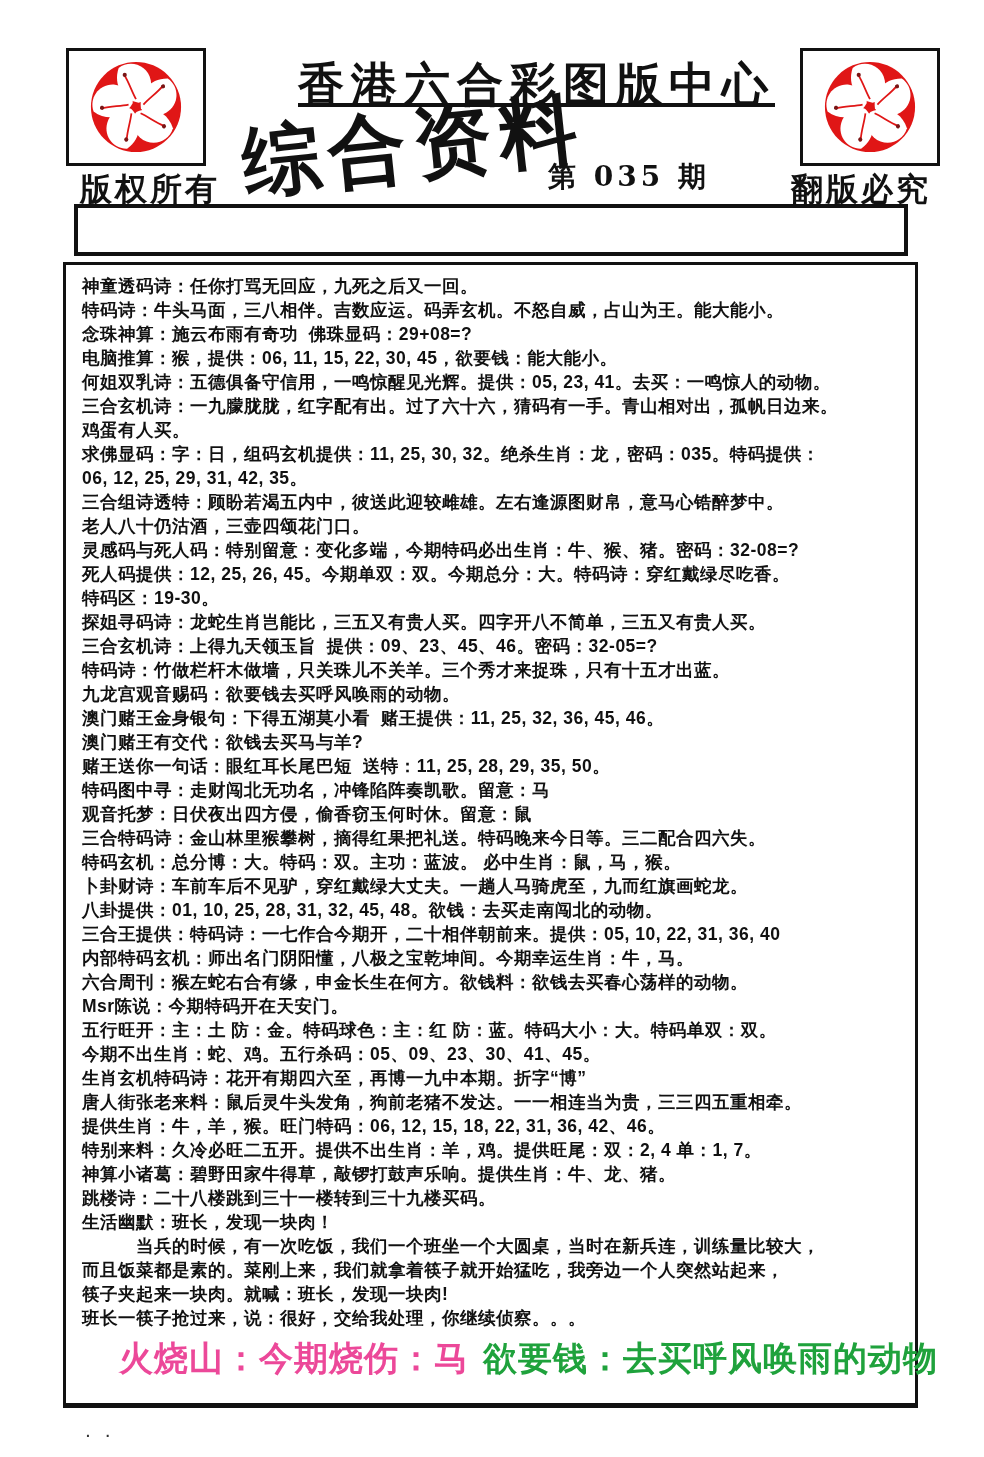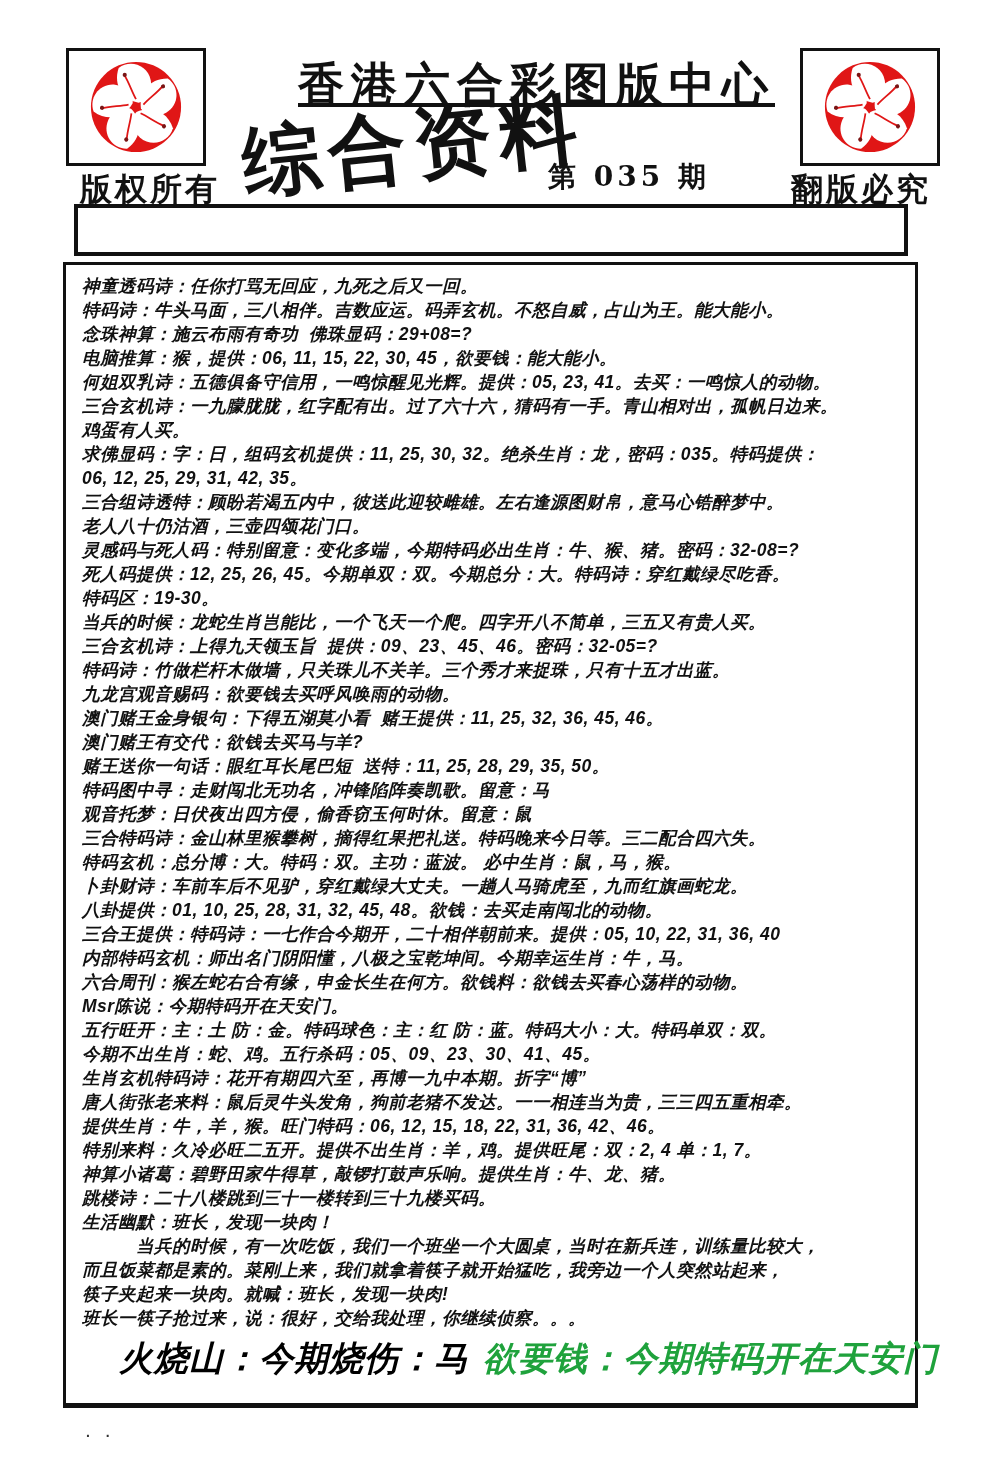--- a/index.html
+++ b/index.html
@@ -13,21 +13,21 @@
   .logo-box svg { width:104px; height:104px; }
   .org-title { position:absolute; left:215px; top:54px; width:560px; text-align:right; font-size:46px; font-weight:bold; letter-spacing:7px; font-family:"DejaVu Serif","Liberation Serif",serif;text-decoration:underline; }
   .main-title { position:absolute; left:248px; top:112px; font-size:78px; font-weight:bold; letter-spacing:8px; font-family:"DejaVu Serif","Liberation Serif",serif; transform:rotate(-6deg); transform-origin:left bottom; }
   .issue { position:absolute; left:548px; top:158px; font-size:28px; font-weight:bold; letter-spacing:4px; font-family:"DejaVu Serif","Liberation Serif",serif; }
   .corner-note { position:absolute; top:168px; font-size:32px; font-weight:bold; letter-spacing:3px; font-family:"DejaVu Serif","Liberation Serif",serif; }
   .corner-note.left { left:80px; }
   .corner-note.right { left:772px;margin-left:19px; }
 
   
   .empty-box { position:absolute; left:74px; top:204px; width:834px; height:52px; border:4px solid #111; background:#fff; }
-  .main-frame { position:absolute; left:63px; top:262px; width:855px; height:1146px; border:3px solid #111; border-bottom-width:5px; background:#fff; padding:9px 10px 0 16px;font-style:italic; }
+  .main-frame { position:absolute; left:63px; top:262px; width:855px; height:1146px; border:3px solid #111; border-bottom-width:5px; background:#fff; padding:9px 10px 0 16px; }
 
   .text-line { font-size:17.5px; line-height:24px; font-weight:bold; letter-spacing:0.5px; white-space:pre; color:#111; }
 
   .banner { margin-top:6px; text-align:center; white-space:nowrap; font-weight:bold; font-size:34px; letter-spacing:1px; font-family:"DejaVu Serif","Liberation Serif",serif; }
   .banner .sep { display:inline-block; width:14px; }
 
   .footer-dots { position:absolute; left:86px; top:1424px; font-size:14px; font-weight:bold; letter-spacing:6px; color:#333; }
 </style>
 </head>
 <body>
@@ -117,21 +117,21 @@
         <div class="text-line">何姐双乳诗：五德俱备守信用，一鸣惊醒见光辉。提供：05, 23, 41。去买：一鸣惊人的动物。</div>
         <div class="text-line">三合玄机诗：一九朦胧胧，红字配有出。过了六十六，猜码有一手。青山相对出，孤帆日边来。</div>
         <div class="text-line">鸡蛋有人买。</div>
         <div class="text-line">求佛显码：字：日，组码玄机提供：11, 25, 30, 32。绝杀生肖：龙，密码：035。特码提供：</div>
         <div class="text-line">06, 12, 25, 29, 31, 42, 35。</div>
         <div class="text-line">三合组诗透特：顾盼若渴五内中，彼送此迎较雌雄。左右逢源图财帛，意马心锆醉梦中。</div>
         <div class="text-line">老人八十仍沽酒，三壶四颂花门口。</div>
         <div class="text-line">灵感码与死人码：特别留意：变化多端，今期特码必出生肖：牛、猴、猪。密码：32-08=?</div>
         <div class="text-line">死人码提供：12, 25, 26, 45。今期单双：双。今期总分：大。特码诗：穿红戴绿尽吃香。</div>
         <div class="text-line">特码区：19-30。</div>
-        <div class="text-line">当兵的时候：龙蛇生肖岂能比，一个飞天一个爬。四字开八不简单，三五又有贵人买。</div>
+        <div class="text-line">探姐寻码诗：龙蛇生肖岂能比，三五又有贵人买。四字开八不简单，三五又有贵人买。</div>
         <div class="text-line">三合玄机诗：上得九天领玉旨  提供：09、23、45、46。密码：32-05=?</div>
         <div class="text-line">特码诗：竹做栏杆木做墙，只关珠儿不关羊。三个秀才来捉珠，只有十五才出蓝。</div>
         <div class="text-line">九龙宫观音赐码：欲要钱去买呼风唤雨的动物。</div>
         <div class="text-line">澳门赌王金身银句：下得五湖莫小看  赌王提供：11, 25, 32, 36, 45, 46。</div>
         <div class="text-line">澳门赌王有交代：欲钱去买马与羊?</div>
         <div class="text-line">赌王送你一句话：眼红耳长尾巴短  送特：11, 25, 28, 29, 35, 50。</div>
         <div class="text-line">特码图中寻：走财闯北无功名，冲锋陷阵奏凯歌。留意：马</div>
         <div class="text-line">观音托梦：日伏夜出四方侵，偷香窃玉何时休。留意：鼠</div>
         <div class="text-line">三合特码诗：金山林里猴攀树，摘得红果把礼送。特码晚来今日等。三二配合四六失。</div>
         <div class="text-line">特码玄机：总分博：大。特码：双。主功：蓝波。 必中生肖：鼠，马，猴。</div>
@@ -149,19 +149,19 @@
         <div class="text-line">特别来料：久冷必旺二五开。提供不出生肖：羊，鸡。提供旺尾：双：2, 4 单：1, 7。</div>
         <div class="text-line">神算小诸葛：碧野田家牛得草，敲锣打鼓声乐响。提供生肖：牛、龙、猪。</div>
         <div class="text-line">跳楼诗：二十八楼跳到三十一楼转到三十九楼买码。</div>
         <div class="text-line">生活幽默：班长，发现一块肉！</div>
         <div class="text-line">　　　当兵的时候，有一次吃饭，我们一个班坐一个大圆桌，当时在新兵连，训练量比较大，</div>
         <div class="text-line">而且饭菜都是素的。菜刚上来，我们就拿着筷子就开始猛吃，我旁边一个人突然站起来，</div>
         <div class="text-line">筷子夹起来一块肉。就喊：班长，发现一块肉!</div>
         <div class="text-line">班长一筷子抢过来，说：很好，交给我处理，你继续侦察。。。</div>
       </div>
     <div class="banner">
-      <span style="color: #000000; margin-left: 37px;">火烧山：今期烧伤：马</span><span class="sep"></span><span style="color: rgb(31, 162, 60);">欲要钱：今期特码开在天安门</span>
+      <span style="color: #ec4899; margin-left: 37px;">火烧山：今期烧伤：马</span><span class="sep"></span><span style="color: rgb(31, 162, 60);">欲要钱：去买呼风唤雨的动物</span>
     </div>
   </div>
 
   <div class="footer-dots">. .</div>
 
 </div>
 
 </body></html>

